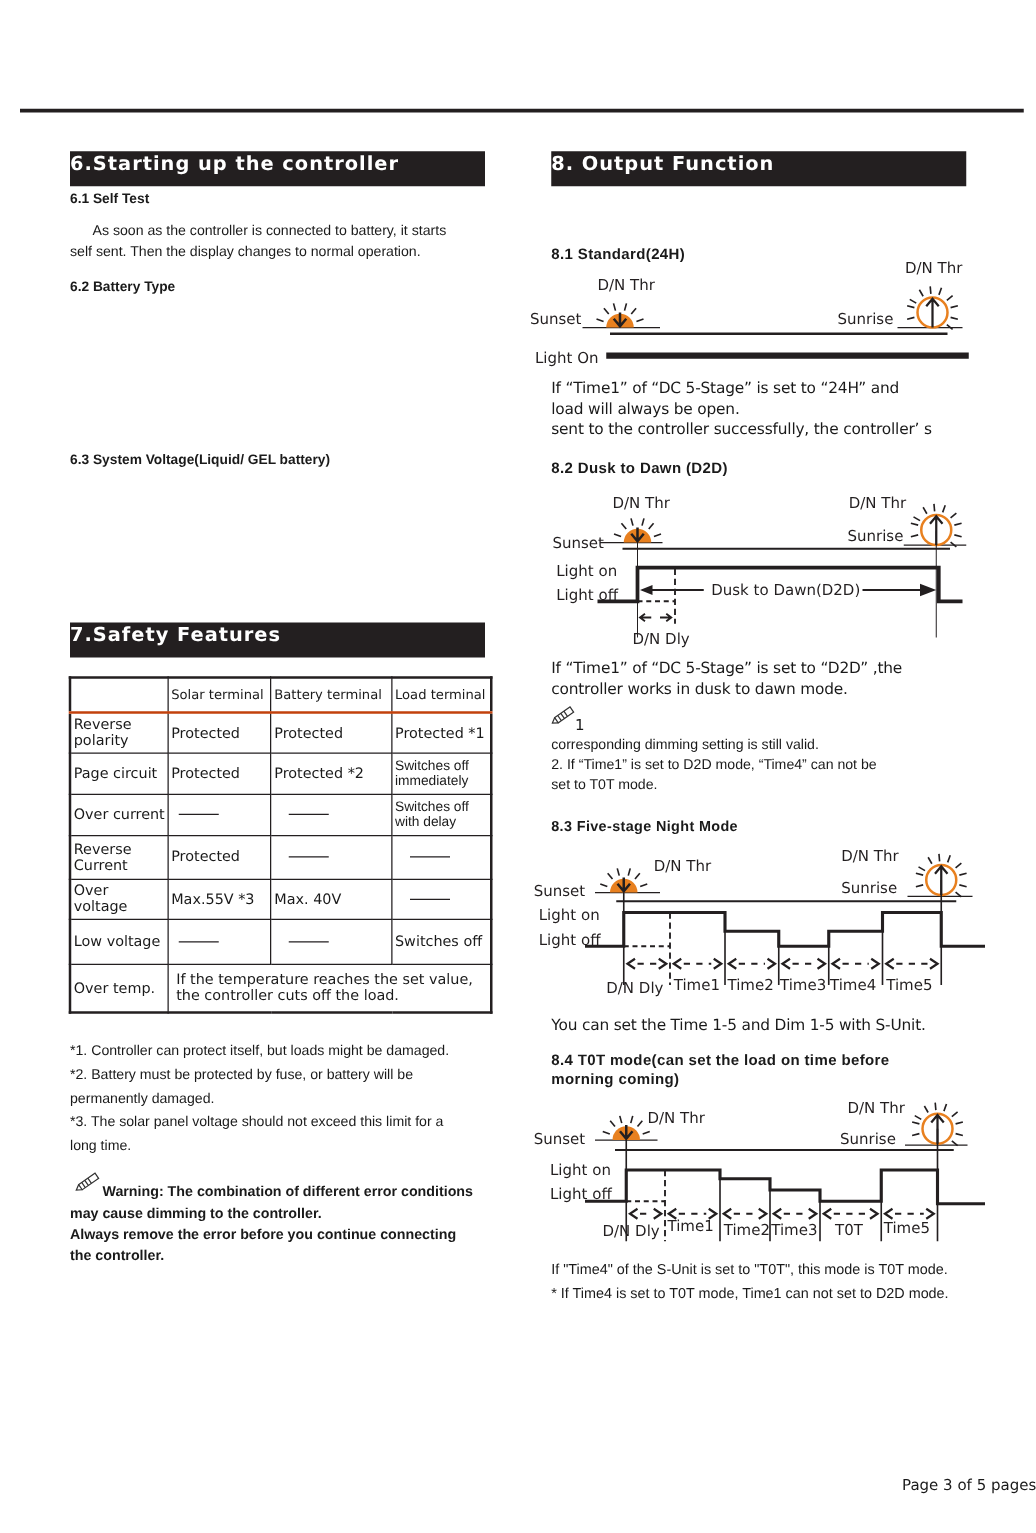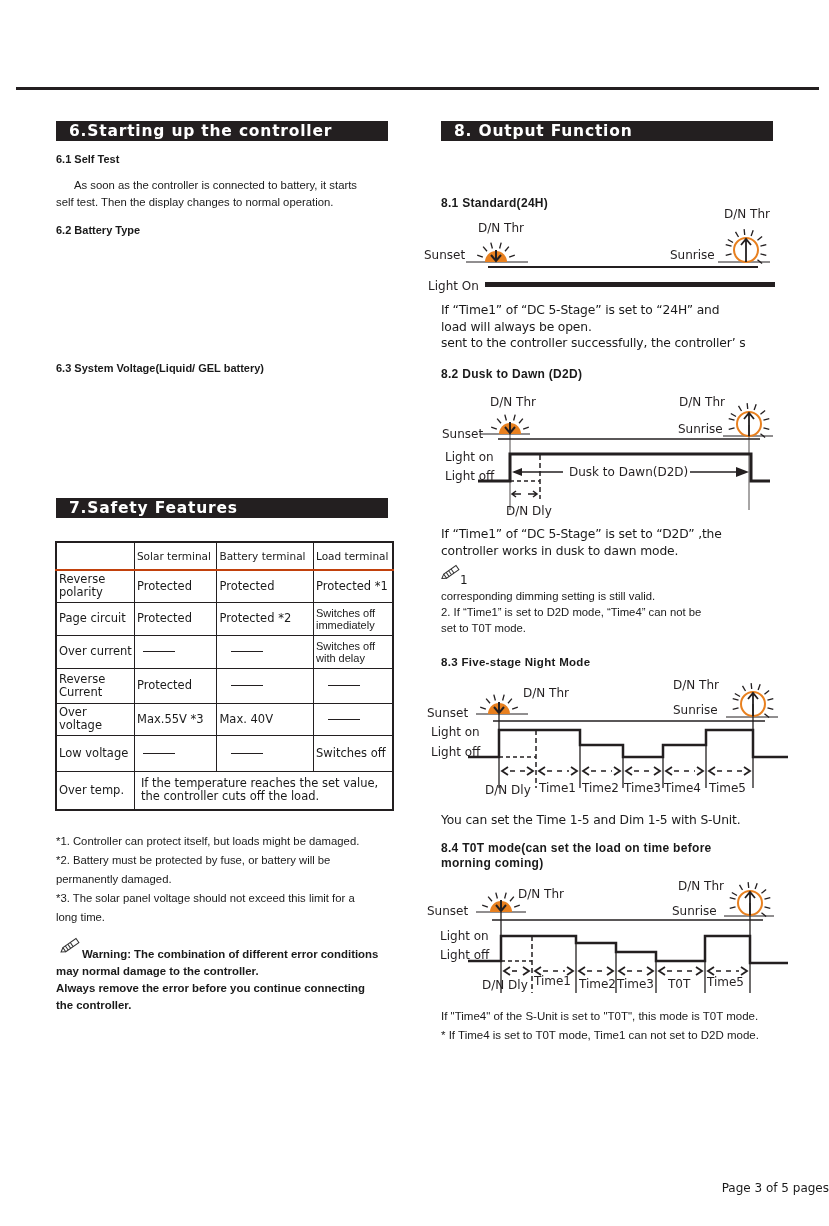--- a/index.html
+++ b/index.html
@@ -2,21 +2,21 @@
 <html><head>
 <meta charset="utf-8">
 <style>
   html, body { margin: 0; padding: 0; background: #ffffff; }
   body { width: 829px; height: 1226px; position: relative; overflow: hidden;
          font-family: "Liberation Sans", sans-serif; color: #1a1a1a; }
   .abs { position: absolute; }
   .topline { left: 16px; top: 87px; width: 803px; height: 3px; background: #231f20; }
   .hbar { background: #231f20; color: #fff; font-family: "DejaVu Sans", sans-serif;
           font-weight: bold; font-size: 15.5px; letter-spacing: 0.8px; line-height: 20px;
-          padding-left: 13px; box-sizing: border-box; height: 20px; }
+          padding-left: 0; box-sizing: border-box; height: 28px; }
   .h2 { font-weight: bold; font-size: 11px; }
   .h2r { font-weight: bold; font-size: 12px; letter-spacing: 0.3px; font-family: "Liberation Sans", sans-serif; }
   .p { font-size: 11.3px; line-height: 17px; }
   .pr { font-size: 12.3px; line-height: 16.5px; font-family: "DejaVu Sans", sans-serif; letter-spacing: -0.15px; }
   .pr2 { font-size: 11.3px; line-height: 16px; }
 
   table.safety { position: absolute; left: 55px; top: 541px; width: 339px; border-collapse: collapse;
                  border: 2px solid #231f20; font-family: "DejaVu Sans", sans-serif; font-size: 11.5px; }
   table.safety td { border: 1px solid #231f20; padding: 0 2px; vertical-align: middle; line-height: 13px; }
   table.safety tr.head td { height: 26px; font-size: 10.5px; }
@@ -30,21 +30,21 @@
 </head>
 <body>
 
 <div class="abs topline"></div>
 
 <div class="abs hbar" style="left:56px; top:121px; width:332px;">6.Starting up the controller</div>
 
 <div class="abs h2" style="left:56px; top:153px;">6.1 Self Test</div>
 <div class="abs p" style="left:56px; top:177px; width:340px;">
   <div style="padding-left:18px;">As soon as the controller is connected to battery, it starts</div>
-  <div>self test. Then the display changes to normal operation.</div>
+  <div>self sent. Then the display changes to normal operation.</div>
 </div>
 <div class="abs h2" style="left:56px; top:224px;">6.2 Battery Type</div>
 <div class="abs h2" style="left:56px; top:362px;">6.3 System Voltage(Liquid/ GEL battery)</div>
 
 <div class="abs hbar" style="left:56px; top:498px; width:332px;">7.Safety Features</div>
 
 <table class="safety">
   <colgroup>
     <col style="width:78px">
       <col style="width:82px">
@@ -113,21 +113,21 @@
   <g transform="rotate(-35 12 8)" fill="none" stroke="#333" stroke-width="1">
     <rect x="3" y="5" width="16" height="5"></rect>
     <line x1="6" y1="5" x2="6" y2="10"></line>
       <line x1="9" y1="5" x2="9" y2="10"></line>
       <line x1="12" y1="5" x2="12" y2="10"></line>
     <polyline points="3,5 -1,7.5 3,10"></polyline>
   </g>
 </svg>
 <div class="abs p bold" style="left:56px; top:946px; width:360px; font-size:11.4px;">
   <div style="padding-left:26px">Warning: The combination of different error conditions</div>
-  <div>may normal damage to the controller.</div>
+  <div>may cause dimming to the controller.</div>
   <div>Always remove the error before you continue connecting</div>
   <div>the controller.</div>
 </div>
 
 <div class="abs hbar" style="left:441px; top:121px; width:332px;">8. Output Function</div>
 
 <div class="abs h2r" style="left:441px; top:196px;">8.1 Standard(24H)</div>
 <svg class="abs" style="left:418px; top:205px;" width="400" height="90">
   <text x="60" y="27" font-size="12">D/N Thr</text>
   <text x="306" y="13" font-size="12">D/N Thr</text>

